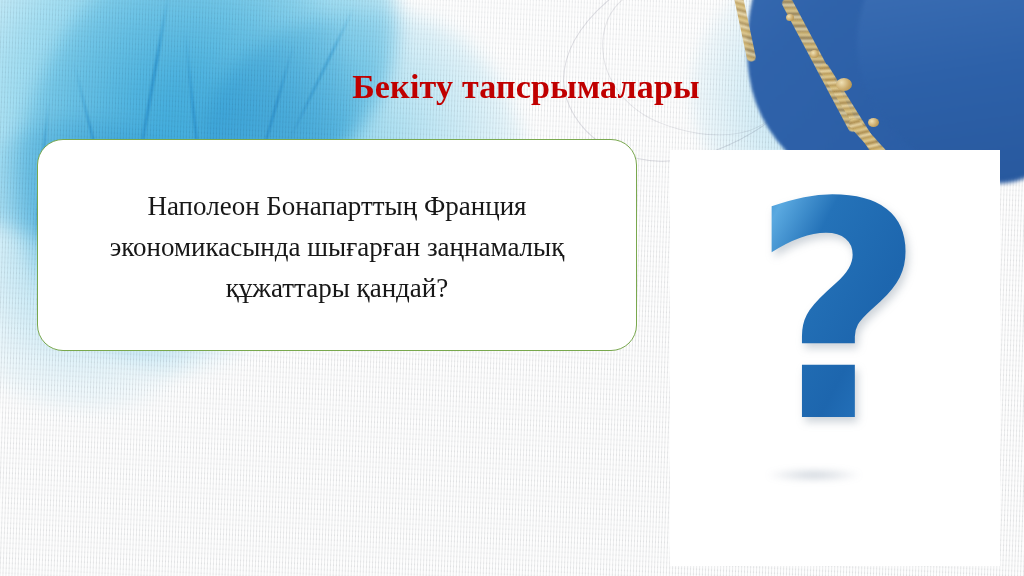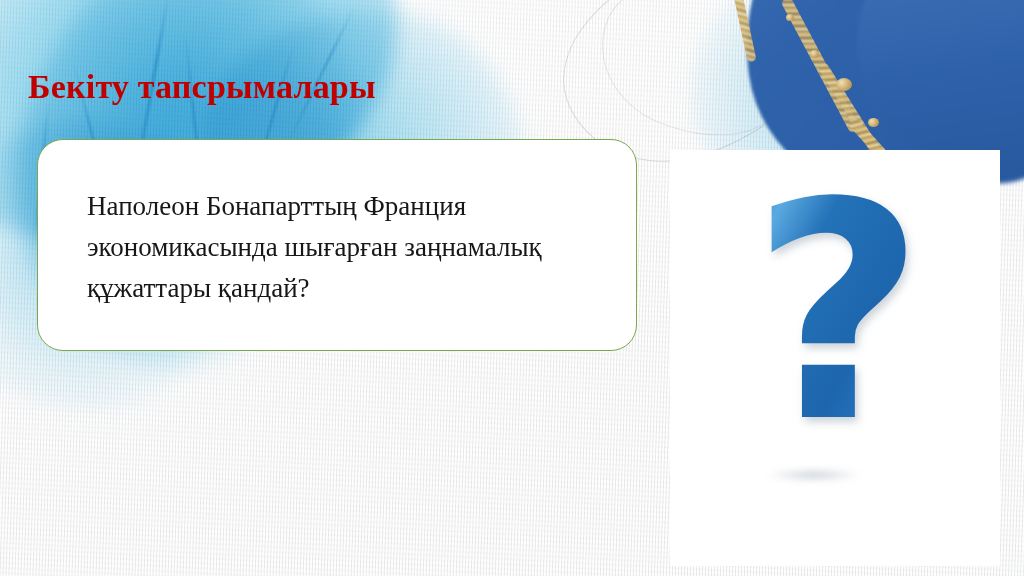--- a/index.html
+++ b/index.html
@@ -141,20 +141,21 @@
     transform: rotate(-18deg);
     pointer-events: none;
   }
   .pencil-swirl.s2 { left: 600px; top: -20px; width: 190px; height: 150px; transform: rotate(22deg); border-color: rgba(150,150,165,0.22); }
 
   
   .slide-title {
     position: absolute;
     left: 16px; right: 0;
     top: 68px;
+    text-align: center;
     color: #c00000;
     font-family: "Liberation Serif", serif;
     font-weight: bold;
     font-size: 34px;
     letter-spacing: 0.2px;
     white-space: nowrap;
     margin-left: 12px;
   }
 
   
@@ -167,21 +168,21 @@
     background: #ffffff;
     border: 1.6px solid #79a84e;
     border-radius: 26px;
     box-sizing: border-box;
     display: flex;
     align-items: center;
     justify-content: center;
   }
   .question-text {
     width: 500px;
-    text-align: left;
+    text-align: center;
     color: #171717;
     font-family: "Liberation Serif", serif;
     font-size: 27px;
     line-height: 41px;
     margin-top: 4px;
   }
 
   
   .photo-panel {
     position: absolute;

